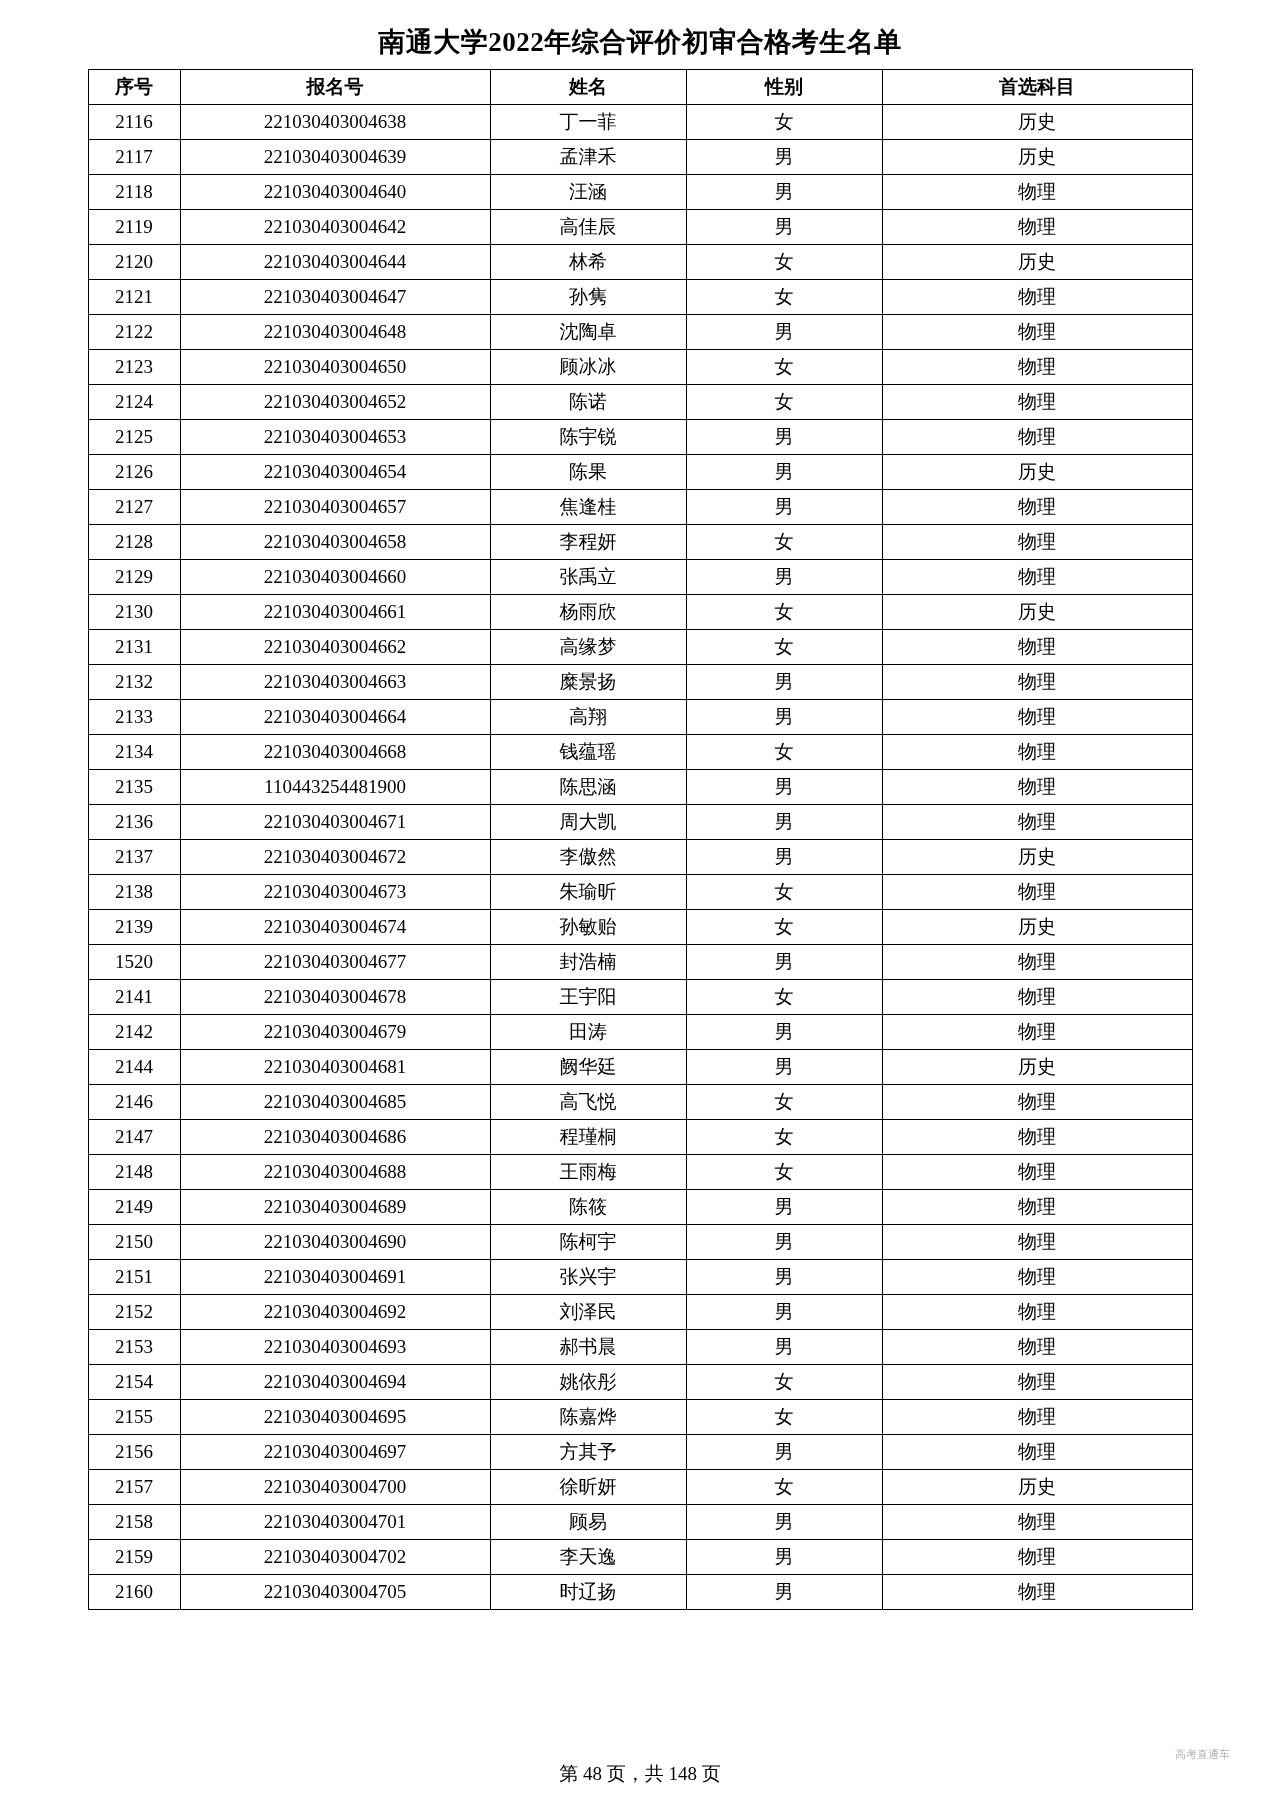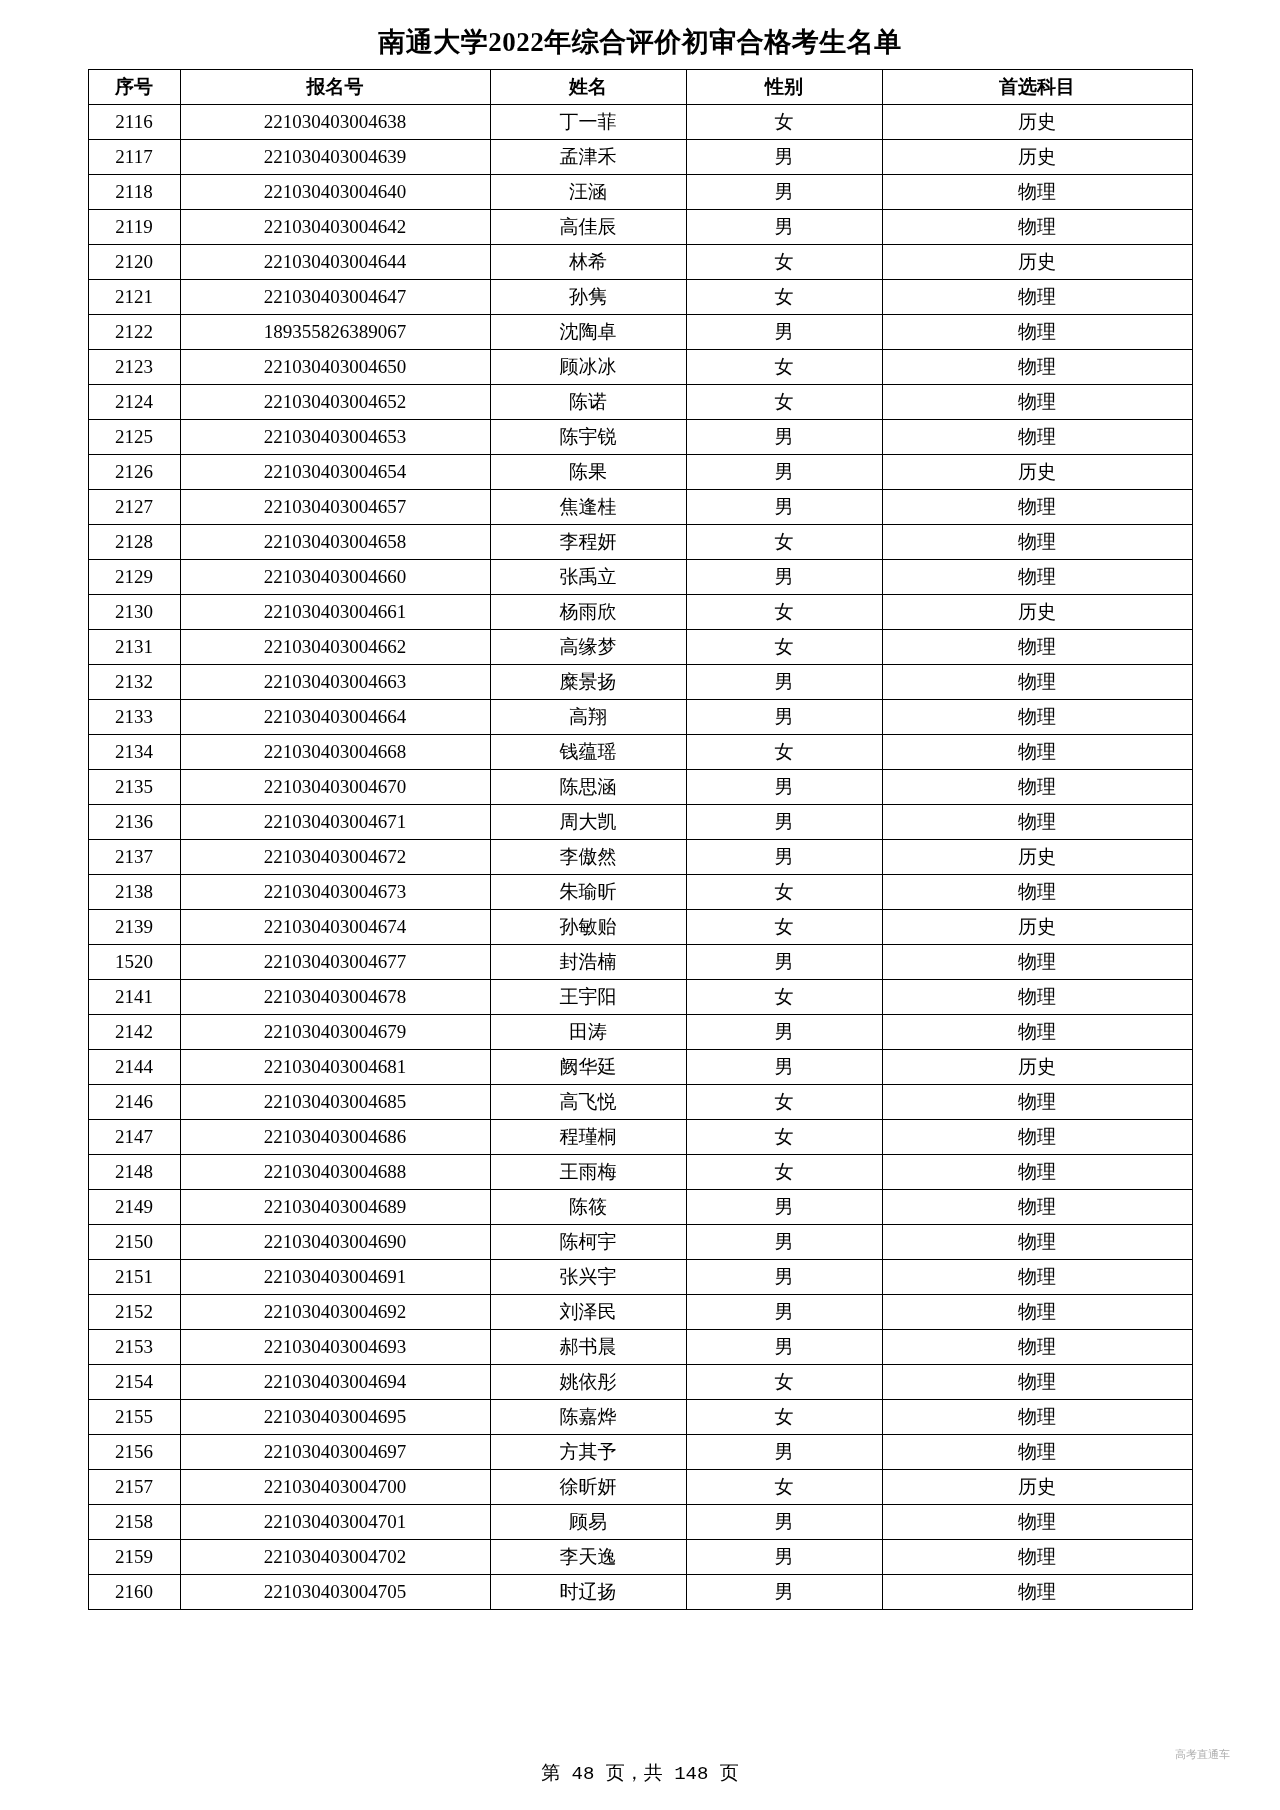--- a/index.html
+++ b/index.html
@@ -63,21 +63,20 @@
     position: absolute;
     left: 0;
     right: 0;
     bottom: 22px;
     height: 28px;
   }
   .page-num {
     text-align: center;
     font-size: 19px;
     line-height: 28px;
-    font-family: Liberation Mono, monospace;
   }
   .watermark {
     position: absolute;
     right: 50px;
     bottom: 20px;
     font-size: 11px;
     color: #b0b0b0;
     font-family: "Liberation Sans", sans-serif;
     line-height: 28px;
   }
@@ -144,21 +143,21 @@
         </tr>
         <tr>
           <td>2121</td>
           <td>221030403004647</td>
           <td>孙隽</td>
           <td>女</td>
           <td>物理</td>
         </tr>
         <tr>
           <td>2122</td>
-          <td>189355826389067</td>
+          <td>221030403004648</td>
           <td>沈陶卓</td>
           <td>男</td>
           <td>物理</td>
         </tr>
         <tr>
           <td>2123</td>
           <td>221030403004650</td>
           <td>顾冰冰</td>
           <td>女</td>
           <td>物理</td>
@@ -235,21 +234,21 @@
         </tr>
         <tr>
           <td>2134</td>
           <td>221030403004668</td>
           <td>钱蕴瑶</td>
           <td>女</td>
           <td>物理</td>
         </tr>
         <tr>
           <td>2135</td>
-          <td>221030403004670</td>
+          <td>110443254481900</td>
           <td>陈思涵</td>
           <td>男</td>
           <td>物理</td>
         </tr>
         <tr>
           <td>2136</td>
           <td>221030403004671</td>
           <td>周大凯</td>
           <td>男</td>
           <td>物理</td>

